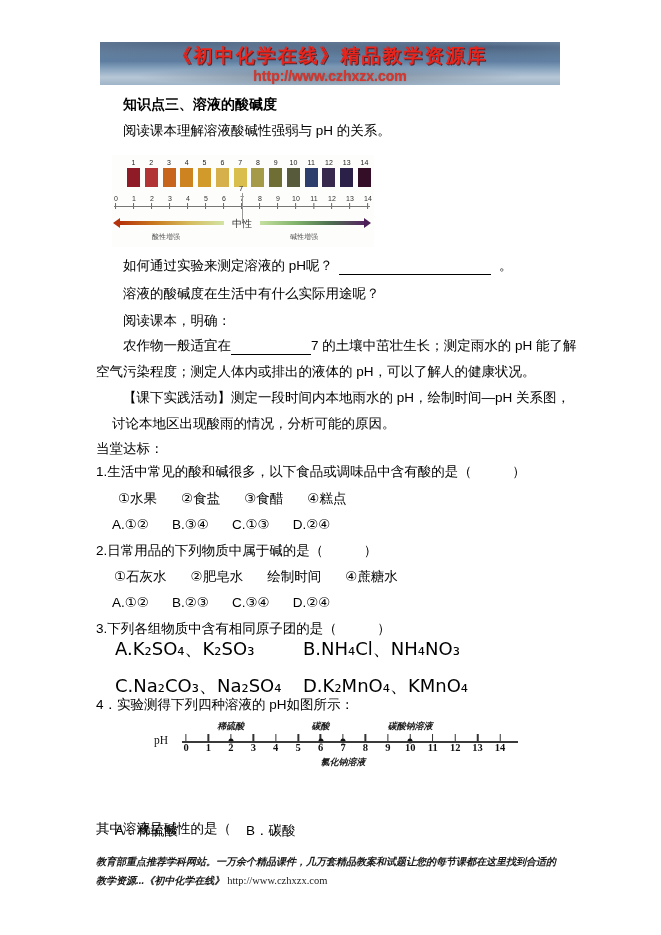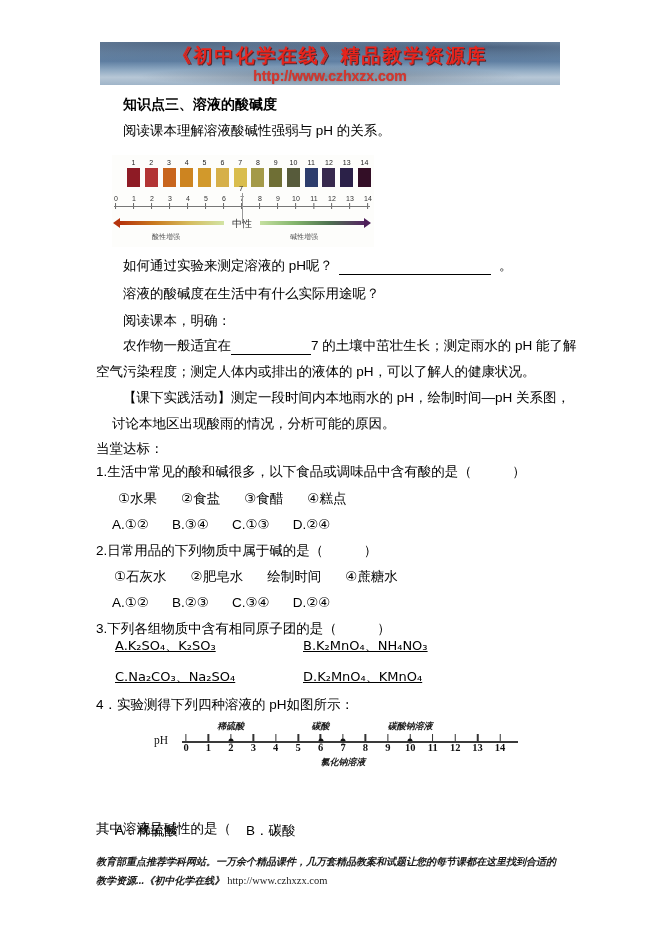--- a/index.html
+++ b/index.html
@@ -51,21 +51,21 @@
   .arrow-right::before{content:"";position:absolute;right:-7px;top:-3px;border:5px solid transparent;
     border-left:7px solid #4d1f58;border-right:none;}
   .neutral-label{left:120px;top:62px;font-size:10px;color:#333;}
   .acid-label{left:40px;top:77px;font-size:7px;color:#555;}
   .base-label{left:178px;top:77px;font-size:7px;color:#555;}
 
   
   .item-row span{display:inline-block;margin-right:24px;}
   .opt-row span{display:inline-block;margin-right:23px;}
   .q3-grid{left:115px;top:637px;width:420px;display:grid;grid-template-columns:188px auto;row-gap:13px;
-    font-family:"DejaVu Sans","Liberation Sans",sans-serif;font-size:13px;text-decoration:underline;}
+    font-family:"DejaVu Sans","Liberation Sans",sans-serif;font-size:18px;}
   .q4-opt-row span{display:inline-block;margin-right:68px;}
 
   
   .q4-fig{left:150px;top:714px;width:375px;height:55px;}
   .q4-ph-label{position:absolute;left:4px;top:20px;font-family:"Liberation Serif",serif;font-size:11.5px;color:#111;}
   .q4-axis{left:36px;width:314px;top:20px;height:32px;}
   .num-bottom::after{content:"";position:absolute;left:-4px;right:-18px;top:7px;height:1.5px;background:#3a3a3a;}
   .num-bottom .tmark{display:block;width:1.5px;height:7px;background:#333;margin:0 auto;}
   .num-bottom .tnum{display:block;font-size:10.5px;line-height:13px;color:#111;
     font-family:"Liberation Serif",serif;font-weight:bold;}
@@ -252,21 +252,21 @@
     
   <span>①石灰水</span><span>②肥皂水</span><span>绘制时间</span><span>④蔗糖水</span></div>
   <div class="abs opt-row" style="left:112px;top:594px;">
     
   <span>A.①②</span><span>B.②③</span><span>C.③④</span><span>D.②④</span></div>
 
   <div class="abs flush" style="top:620px;">3.下列各组物质中含有相同原子团的是（　　　）</div>
   <div class="abs q3-grid">
 
   <span>A.K₂SO₄、K₂SO₃</span>
-      <span>B.K₂MnO₄、NH₄NO₃</span>
+      <span>B.NH₄Cl、NH₄NO₃</span>
       <span>C.Na₂CO₃、Na₂SO₄</span>
       <span>D.K₂MnO₄、KMnO₄</span>
     </div>
 
   <div class="abs flush" style="top:696px;">4．实验测得下列四种溶液的 pH如图所示：</div>
 
   <div class="abs q4-fig">
     <span class="q4-ph-label">pH</span>
     <div class="axis q4-axis num-bottom">
         <span class="tick" style="left: 0%;">

